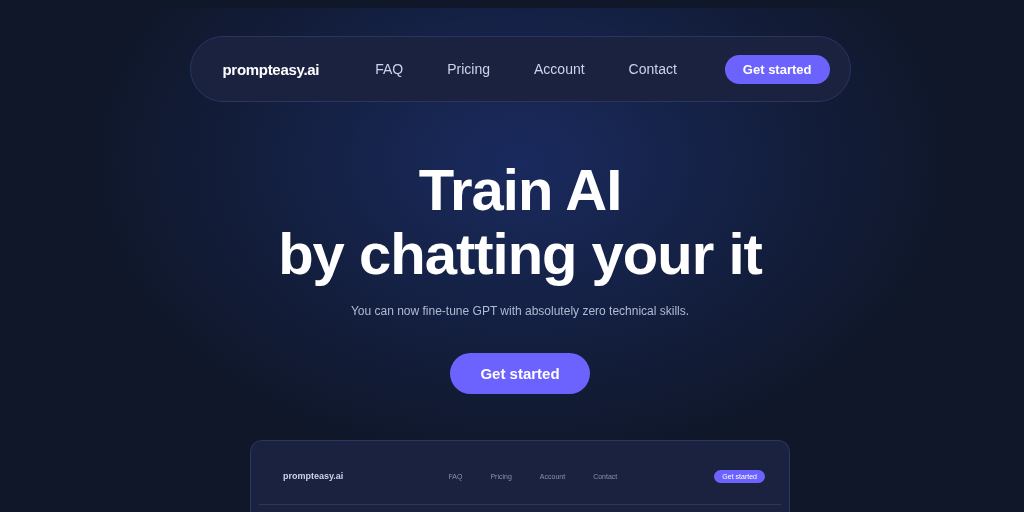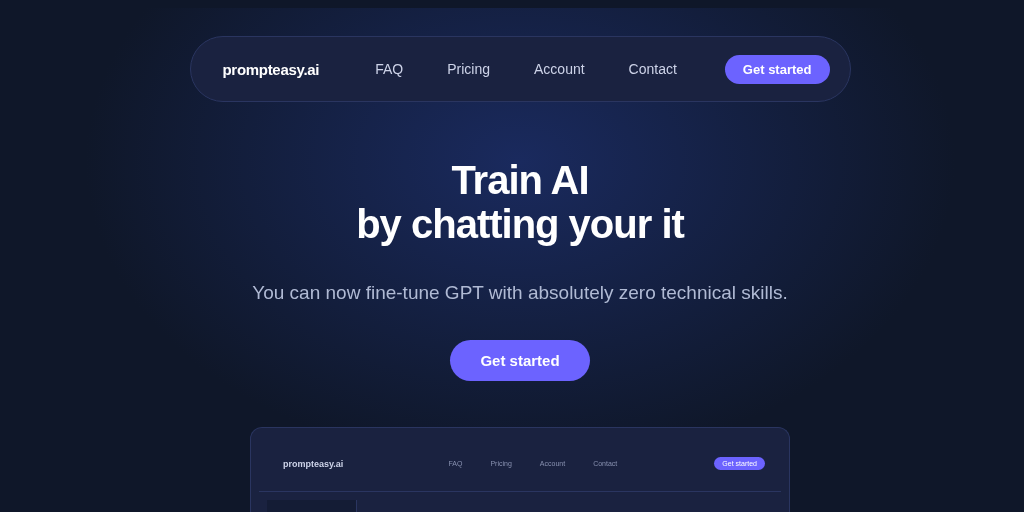--- a/index.html
+++ b/index.html
@@ -55,30 +55,29 @@
 
     
     .hero {
       position: relative;
       z-index: 5;
       text-align: center;
       padding-top: 40px;
     }
 
     .hero-title {
-      font-size: 40px;
+      font-size: 58px;
       font-weight: 800;
       line-height: 1.1;
       letter-spacing: -1px;
       color: #fff;
     }
 
     .hero-subtitle {
-      margin-top: 16px;
-      font-size: 19px;
+      font-size: 12px;
       color: #b0bad4;
       line-height: 1.6;
     }
 
     .hero-cta {
       margin-top: 24px;
       background: #6c63ff;
       color: #fff;
       border: none;
       border-radius: 24px;

